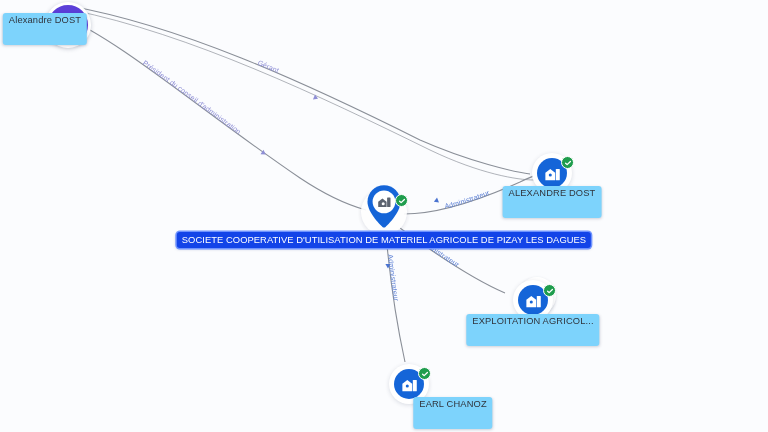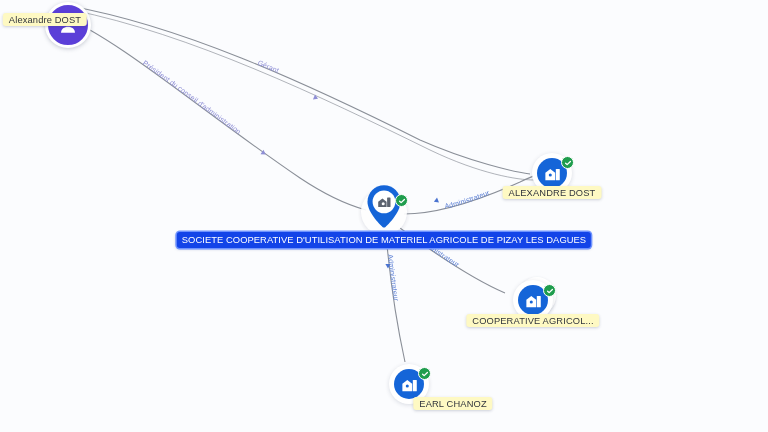--- a/index.html
+++ b/index.html
@@ -58,23 +58,23 @@
     width:13px;height:13px;border-radius:50%;
     background:#1f9d4d;
     border:1.6px solid #ffffff;
     display:flex;align-items:center;justify-content:center;
     box-sizing:border-box;
   }
 
   
   .chip{
     position:absolute;left:50%;transform:translateX(-50%);
-    background:#fef9c3;
+    background:#7dd3fc;
     border-radius:3px;
-    padding:2px 6px 1px 6px;
+    padding:2px 6px 20px 6px;
     font-size:9.3px;
     color:#30343c;
     white-space:nowrap;
     box-shadow:0 1px 3px rgba(40,50,80,.22);
     letter-spacing:.15px;
   }
 
   .chip-selected{
     background:#1344e8;
     color:#ffffff;
@@ -207,21 +207,21 @@
         <path d="M3 20.5V11l6.2-4.6L15.4 11v9.5z"></path>
         <rect x="16.2" y="6.2" width="5" height="14.3" rx=".7"></rect>
         <circle cx="9.2" cy="14" r="1.9" fill="#1565d8"></circle>
       </svg>
     </div>
     <div class="badge" style="left:10px;top:-16px;">
       <svg width="8" height="8" viewBox="0 0 12 12" fill="none">
         <path d="M2.4 6.3 4.7 8.5 9.6 3.7" stroke="#ffffff" stroke-width="1.9" stroke-linecap="round" stroke-linejoin="round"></path>
       </svg>
     </div>
-    <div class="chip" style="top:14px;">COOPERATIVE AGRICOL...</div>
+    <div class="chip" style="top:14px;">EXPLOITATION AGRICOL...</div>
   </div>
 </div>
 
 <div class="node" style="left:409px;top:384px;">
   <div class="node-hit">
     <div class="halo" style="width:40px;height:40px;"></div>
     <div class="circ co-inner">
       <svg width="19" height="19" viewBox="0 0 24 24" fill="#ffffff">
         <path d="M3 20.5V11l6.2-4.6L15.4 11v9.5z"></path>
         <rect x="16.2" y="6.2" width="5" height="14.3" rx=".7"></rect>

